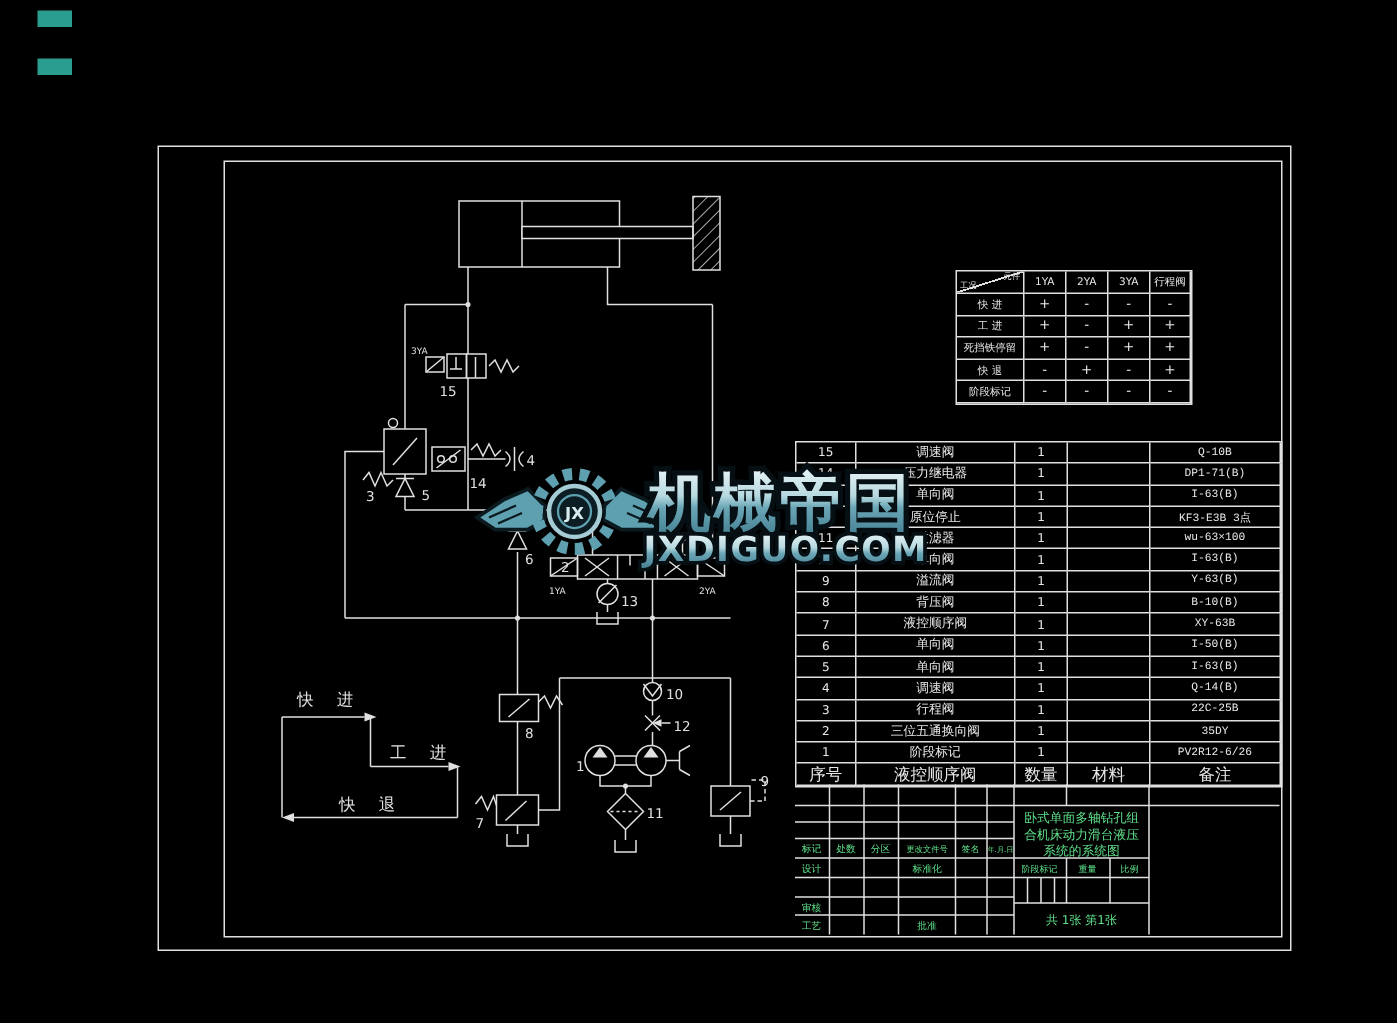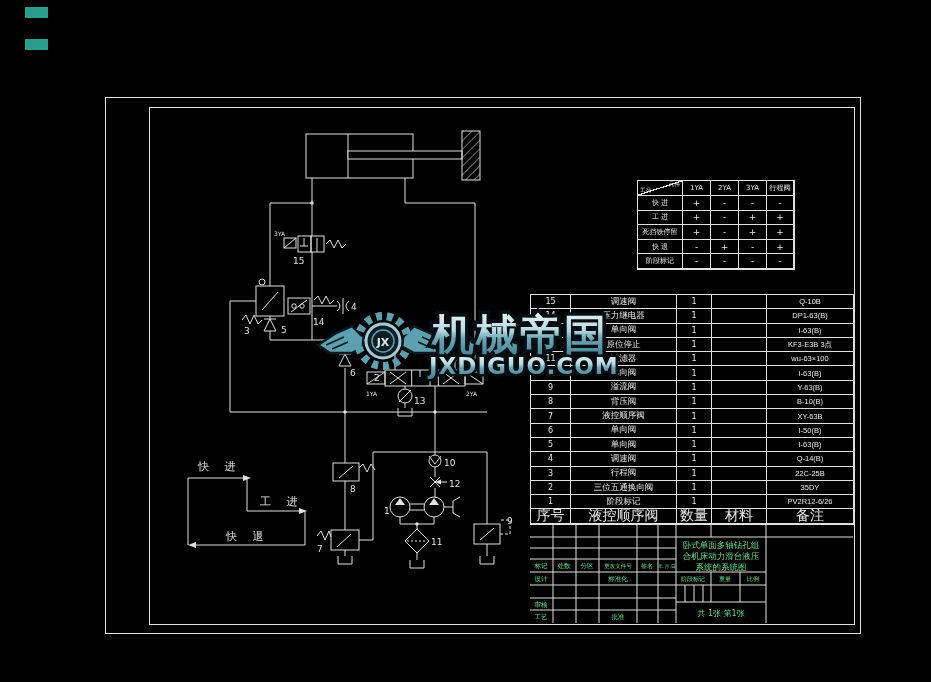--- a/index.html
+++ b/index.html
@@ -23,22 +23,22 @@
   #ya-corner .tr{position:absolute;right:2px;top:0;font-size:5.5px;}
   #ya-corner .bl{position:absolute;left:2px;bottom:1px;font-size:5.5px;}
   
   #bom-grid{position:absolute;left:530px;top:294px;display:grid;
     grid-template-columns:40px 106px 35px 55px 87px;grid-auto-rows:14.3px;
     border:1px solid #e0e0e0;background:transparent;}
   #bom-grid .c{border-right:1px solid #e0e0e0;border-bottom:1px solid #e0e0e0;
     display:flex;align-items:center;justify-content:center;overflow:hidden;
     font-size:8px;white-space:nowrap;}
   #bom-grid .b1{font-size:8.5px;text-align:center;}
-  #bom-grid .b4{font-family:Liberation Sans, sans-serif;font-size:7.5px;}
-  #bom-grid .bh{font-size:14px;}
+  #bom-grid .b4{font-family:Liberation Mono, monospace;font-size:7.5px;}
+  #bom-grid .bh{font-size:11px;}
 </style>
 </head>
 <body>
 
 <div id="stage">
 
   <div class="teal-box" style="left:25px;top:7px;"></div>
   <div class="teal-box" style="left:25px;top:39px;"></div>
 
   <div id="border-outer"></div>
@@ -275,21 +275,21 @@
   <div id="bom-grid">
       <div class="c b0">15</div>
       <div class="c b1">调速阀</div>
       <div class="c b2">1</div>
       <div class="c b3"></div>
       <div class="c b4">Q-10B</div>
       <div class="c b0">14</div>
       <div class="c b1">压力继电器</div>
       <div class="c b2">1</div>
       <div class="c b3"></div>
-      <div class="c b4">DP1-63(B)</div>
+      <div class="c b4">DP1-71(B)</div>
       <div class="c b0">13</div>
       <div class="c b1">单向阀</div>
       <div class="c b2">1</div>
       <div class="c b3"></div>
       <div class="c b4">I-63(B)</div>
       <div class="c b0">12</div>
       <div class="c b1">原位停止</div>
       <div class="c b2">1</div>
       <div class="c b3"></div>
       <div class="c b4">KF3-E3B 3点</div>

